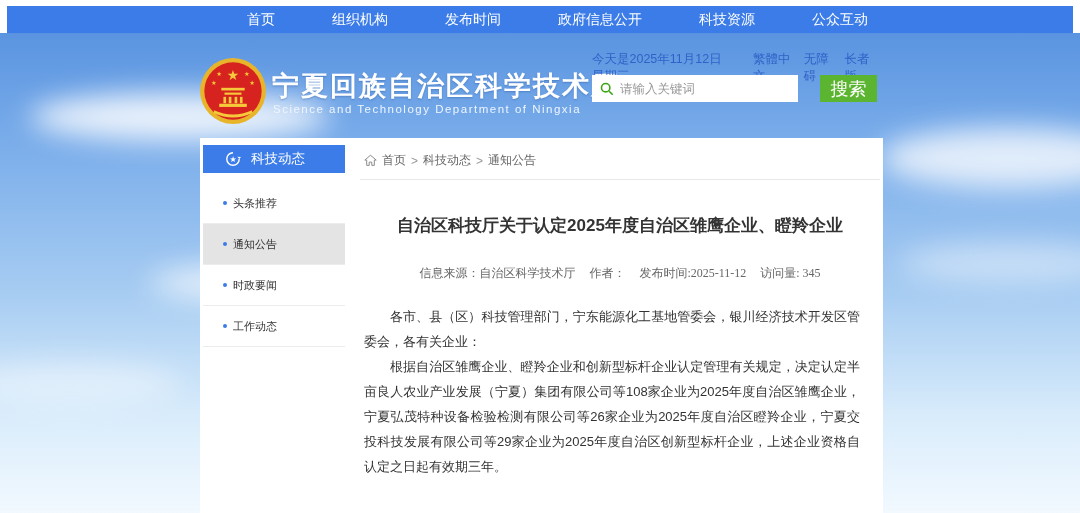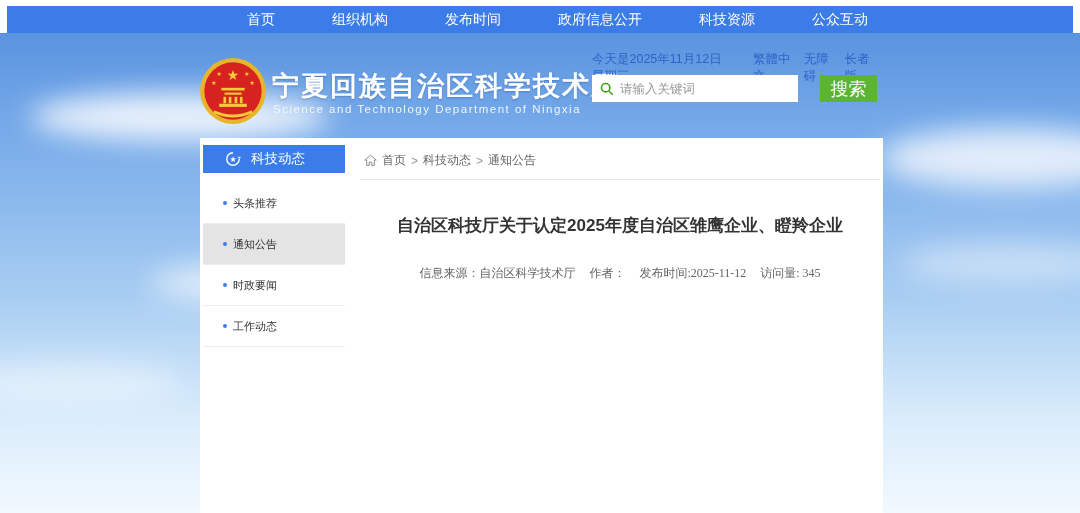--- a/index.html
+++ b/index.html
@@ -183,18 +183,20 @@
 
       <div class="article-title">
         <div>自治区科技厅关于认定2025年度自治区雏鹰企业、瞪羚企业</div>
       </div>
 
       <div class="article-meta">
         <span>信息来源：自治区科学技术厅</span><span>作者：</span><span>发布时间:2025-11-12</span><span>访问量: 345</span>
       </div>
 
       <div class="article-body">
+        <p>各市、县（区）科技管理部门，宁东能源化工基地管委会，银川经济技术开发区管委会，各有关企业：</p>
+        <p>根据自治区雏鹰企业、瞪羚企业和创新型标杆企业认定管理有关规定，决定认定半亩良人农业产业发展（宁夏）集团有限公司等108家企业为2025年度自治区雏鹰企业，宁夏弘茂特种设备检验检测有限公司等26家企业为2025年度自治区瞪羚企业，宁夏交投科技发展有限公司等29家企业为2025年度自治区创新型标杆企业，上述企业资格自认定之日起有效期三年。</p>
       </div>
 
     </div>
   </div>
 
 </div>
 
 </body></html>

